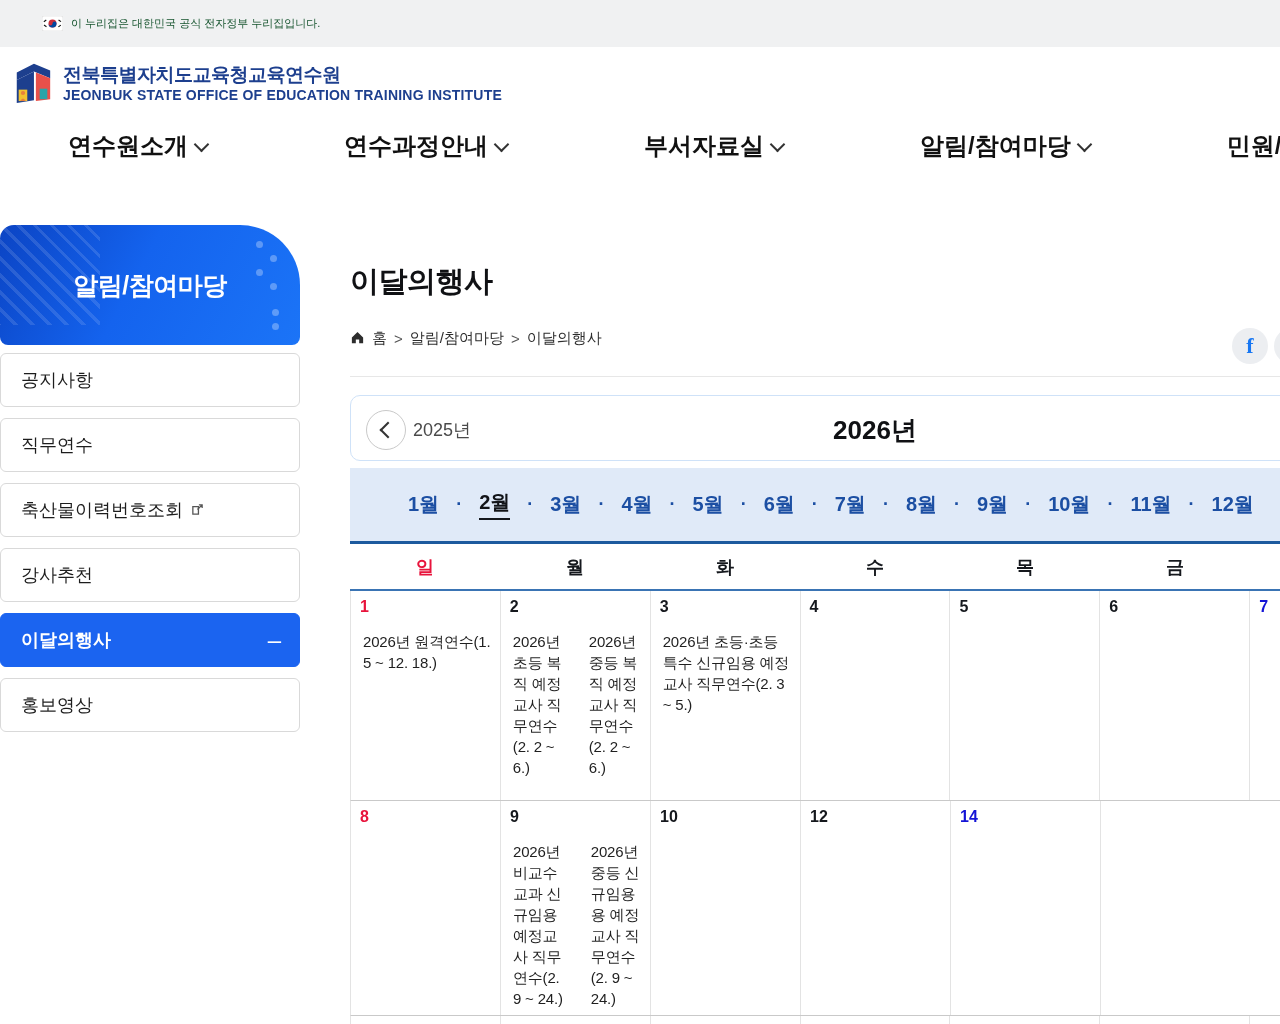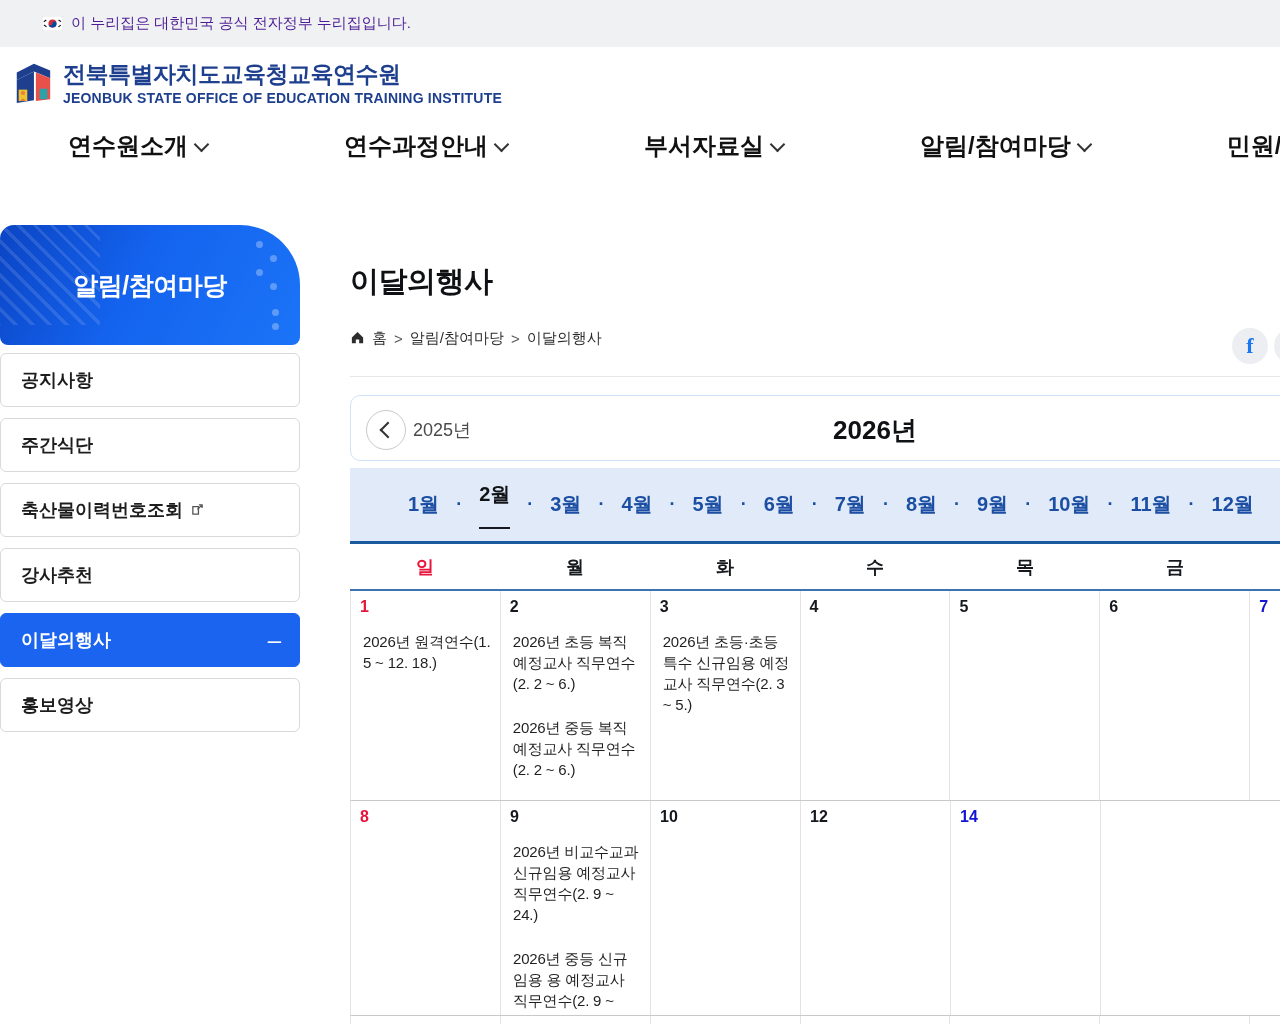--- a/index.html
+++ b/index.html
@@ -5,45 +5,45 @@
   html,body{margin:0;padding:0;}
   body{
     width:1280px;height:1024px;position:relative;overflow:hidden;
     background:#ffffff;font-family:"Liberation Sans","DejaVu Sans",sans-serif;
     color:#15181d;
   }
   
   .gov-banner{position:absolute;top:0;left:0;width:1280px;height:47px;background:#f0f1f2;
     display:flex;align-items:center;padding-left:42px;box-sizing:border-box;gap:8px;}
   .gov-banner .flag{flex:0 0 auto;display:flex;align-items:center;}
-  .gov-banner .txt{font-size:15px;color:#4c1d95;}
+  .gov-banner .txt{font-size:11px;color:#14532d;}
   
   .logo{position:absolute;top:60px;left:12px;display:flex;align-items:center;gap:9px;cursor:pointer;}
-  .logo-text .kr{font-size:23px;font-weight:700;color:#1d3f8e;letter-spacing:-0.5px;line-height:1.1;}
+  .logo-text .kr{font-size:19px;font-weight:700;color:#1d3f8e;letter-spacing:-0.5px;line-height:1.1;}
   .logo-text .en{font-size:14px;font-weight:700;color:#1d3f8e;letter-spacing:0.2px;margin-top:2px;}
   
   .main-nav{position:absolute;top:130px;left:68px;display:flex;gap:137px;white-space:nowrap;}
   .nav-item{display:flex;align-items:center;gap:8px;font-size:24px;font-weight:600;color:#111;cursor:pointer;}
   .chev{width:9px;height:9px;border-right:2px solid #333;border-bottom:2px solid #333;
     transform:rotate(45deg);margin-top:-4px;display:inline-block;}
   
   .sidebar{position:absolute;top:225px;left:0;width:300px;}
   .side-head{position:relative;height:120px;border-radius:14px 60px 8px 8px;overflow:hidden;
     background:linear-gradient(118deg,#0b44c4 0%,#1463ee 45%,#1b74f7 100%);
     display:flex;align-items:center;justify-content:center;}
   .side-head .t{color:#fff;font-size:25px;font-weight:700;letter-spacing:-0.5px;position:relative;z-index:2;}
   .side-head .stripes{position:absolute;left:-20px;top:-20px;width:120px;height:120px;z-index:1;
     background:repeating-linear-gradient(45deg,rgba(255,255,255,0.22) 0 3px,transparent 3px 12px);
     opacity:.55;transform:rotate(0deg);}
   .side-head .dot{position:absolute;width:7px;height:7px;border-radius:50%;background:rgba(255,255,255,0.30);z-index:1;}
   .side-menu{margin-top:8px;display:flex;flex-direction:column;gap:11px;}
   .side-item{height:54px;background:#fff;border:1px solid #d9d9d9;border-radius:6px;
     display:flex;align-items:center;padding:0 18px 0 20px;font-size:18px;color:#1d1d1d;cursor:pointer;
     box-sizing:border-box;justify-content:space-between;}
-  .side-item .lab{display:flex;align-items:center;gap:6px;font-weight:bold;}
+  .side-item .lab{display:flex;align-items:center;gap:6px;}
   .side-item.active{background:#1b64f0;border-color:#1b64f0;color:#fff;font-weight:600;}
   .side-item .minus{font-size:24px;line-height:1;color:#fff;font-weight:400;}
   .ext-ico{display:inline-block;margin-left:2px;}
   
   .page-title{position:absolute;top:262px;left:350px;font-size:29px;font-weight:700;color:#101114;letter-spacing:-0.5px;}
   .breadcrumb{position:absolute;top:329px;left:350px;display:flex;align-items:center;gap:7px;font-size:15px;color:#2d2d2d;}
   .breadcrumb .sep{color:#555;}
   .crumb{cursor:pointer;}
   .share-fb{position:absolute;top:328px;left:1232px;width:36px;height:36px;border-radius:50%;
     background:#eceef1;display:flex;align-items:center;justify-content:center;cursor:pointer;}
@@ -55,37 +55,37 @@
   .yearbar{position:relative;height:66px;background:#fff;border:1px solid #cfe2f8;border-radius:10px;box-sizing:border-box;}
   .prev-btn{position:absolute;left:15px;top:14px;width:38px;height:38px;border-radius:50%;
     border:1px solid #c9c9c9;background:#fff;display:flex;align-items:center;justify-content:center;cursor:pointer;}
   .prev-btn .c{width:10px;height:10px;border-left:2px solid #333;border-bottom:2px solid #333;
     transform:rotate(45deg);margin-left:3px;}
   .prev-year{position:absolute;left:62px;top:22px;font-size:18px;color:#4a4a4a;cursor:pointer;}
   .cur-year{position:absolute;left:0;right:0;top:17px;text-align:center;font-size:26px;font-weight:700;color:#101114;}
   .tabs{margin-top:7px;height:76px;background:#e0eaf8;display:flex;align-items:center;
     padding-left:58px;box-sizing:border-box;border-bottom:3px solid #1c5a9e;}
   .month{font-size:20px;font-weight:700;color:#1c4fa3;cursor:pointer;}
-  .month.active{color:#121418;border-bottom:2px solid #15181d;padding-bottom:19px;}
+  .month.active{color:#121418;border-bottom:2px solid #15181d;padding-bottom:2px;}
   .mdot{color:#1c4fa3;margin:0 17px;font-size:18px;font-weight:700;}
   .weekdays{display:flex;height:45px;border-bottom:2px solid #3a74b4;align-items:center;background:#fff;}
   .wd{width:150px;text-align:center;font-size:18px;font-weight:700;color:#15181d;}
   .wd.sun{color:#e8143c;}
   .wd.sat{color:#1414d6;}
   .week{display:flex;border-bottom:1px solid #c9c9c9;border-left:1px solid #e3e3e3;}
   .week.w1{height:209px;}
   .week.w2{height:214px;}
   .week.w3{height:200px;}
   .cell{width:150px;box-sizing:border-box;border-right:1px solid #e3e3e3;position:relative;background:#fff;}
   .datebox{position:relative;height:32px;}
   .dnum{position:absolute;top:7px;left:9px;font-size:16px;font-weight:700;color:#15181d;cursor:pointer;}
   .dnum.sun{color:#e8143c;}
   .dnum.sat{color:#1414d6;}
   .hl{position:absolute;top:0;left:0;right:0;height:33px;border:3px solid #d4701c;box-sizing:border-box;}
-  .events{padding:8px 8px 0 12px;display:flex;flex-direction:column;gap:23px;}
+  .events{padding:8px 8px 0 12px;display:flex;flex-direction:row;gap:23px;}
   .event{font-size:15px;line-height:1.4;color:#1f1f1f;letter-spacing:-0.2px;cursor:pointer;}
 </style>
 </head>
 <body>
 
 <div class="gov-banner">
   <span class="flag">
     <svg width="21" height="15" viewBox="0 0 21 15">
       <rect x="0" y="0" width="21" height="15" rx="2" fill="#ffffff" stroke="#d6d6d6" stroke-width="0.6"></rect>
       <circle cx="10.5" cy="7.5" r="4" fill="#cd2e3a"></circle>
@@ -148,21 +148,21 @@
     <div class="dot" style="left:270px;top:58px;"></div>
     <div class="dot" style="left:272px;top:84px;"></div>
     <div class="dot" style="left:272px;top:98px;"></div>
     <span class="t">알림/참여마당</span>
   </div>
   <div class="side-menu">
       <div class="side-item">
         <span class="lab">공지사항</span>
       </div>
       <div class="side-item">
-        <span class="lab">주간식단</span>
+        <span class="lab">직무연수</span>
       </div>
       <div class="side-item">
         <span class="lab">축산물이력번호조회<span class="ext-ico"><svg width="13" height="13" viewBox="0 0 14 14">
               <path d="M2 4 H8 V12 H2 Z" fill="none" stroke="#555" stroke-width="1.4"></path>
               <path d="M7 7 L12 2 M8.5 2 H12 V5.5" fill="none" stroke="#555" stroke-width="1.4"></path>
             </svg></span></span>
       </div>
       <div class="side-item">
         <span class="lab">강사추천</span>
       </div>

